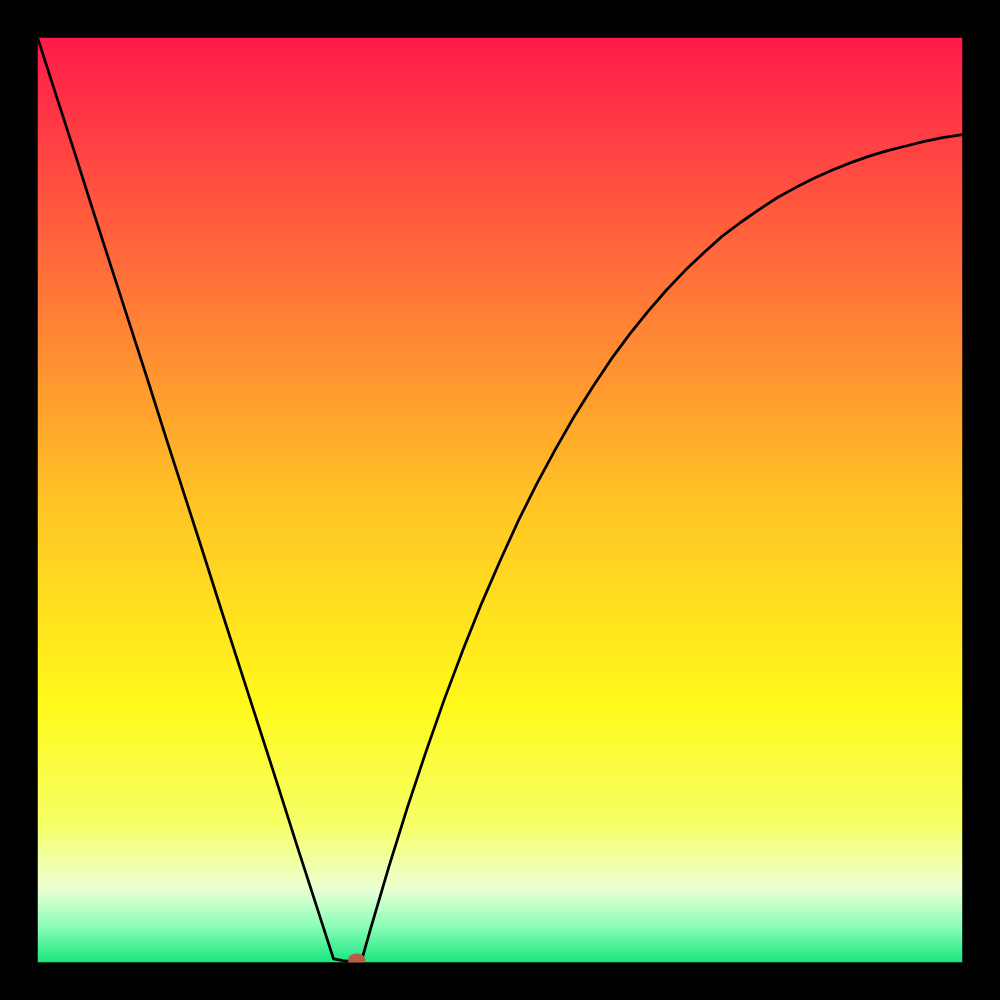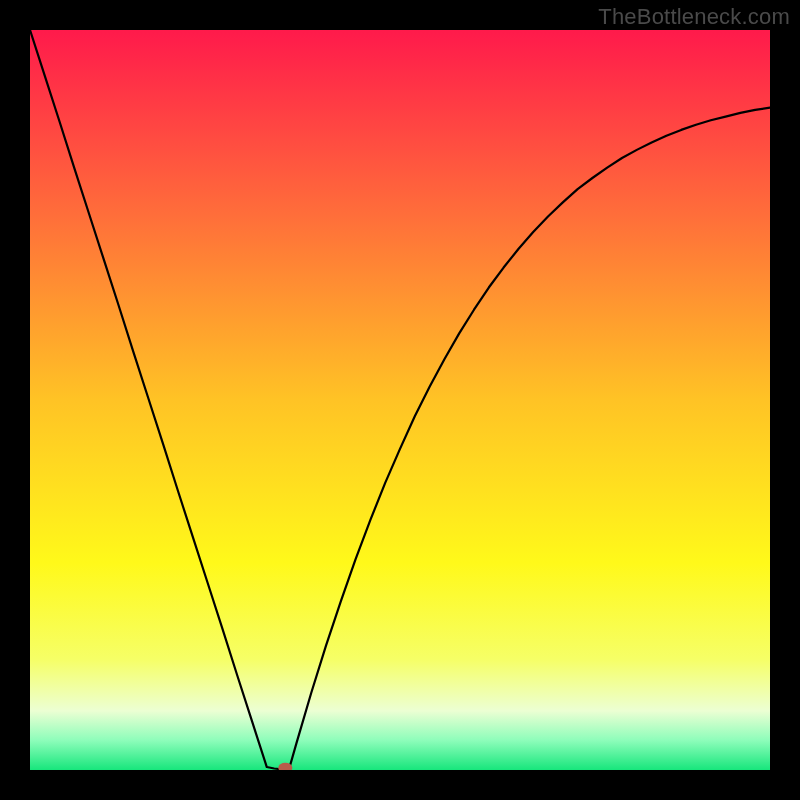--- a/index.html
+++ b/index.html
@@ -34,21 +34,20 @@
     height: 740px;
   }
   svg {
     display: block;
   }
 </style>
 </head>
 <body>
 
 <div class="frame">
-  <div class="watermark">TheBottleneck.com</div>
   <div class="plot-wrap">
     <svg id="plot-svg" width="740" height="740" viewBox="0 0 740 740">
       <defs>
         <linearGradient id="bg-grad" x1="0" y1="0" x2="0" y2="1">
             <stop offset="0%" stop-color="#ff1a4b"></stop>
             <stop offset="25%" stop-color="#ff6e3a"></stop>
             <stop offset="50%" stop-color="#ffc325"></stop>
             <stop offset="72%" stop-color="#fff91a"></stop>
             <stop offset="85%" stop-color="#f6ff66"></stop>
             <stop offset="92%" stop-color="#ecffd3"></stop>

